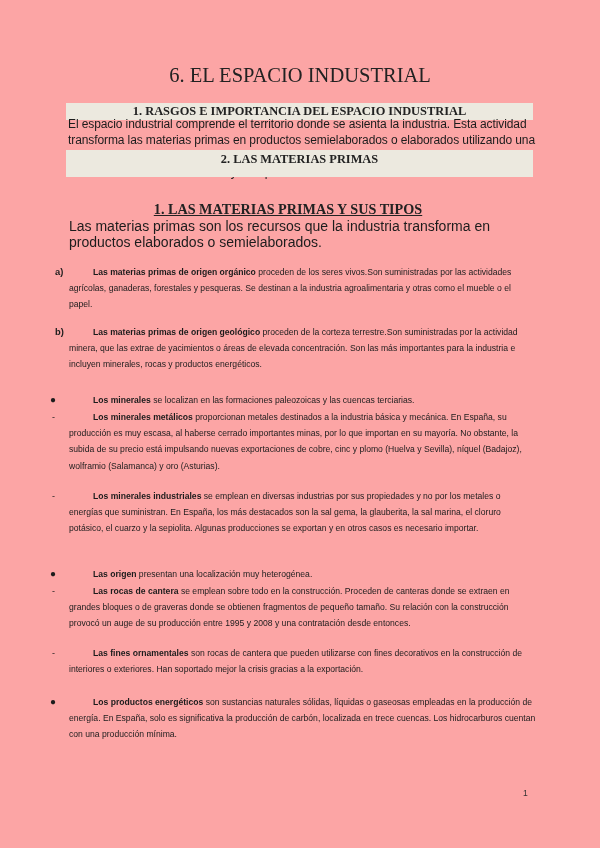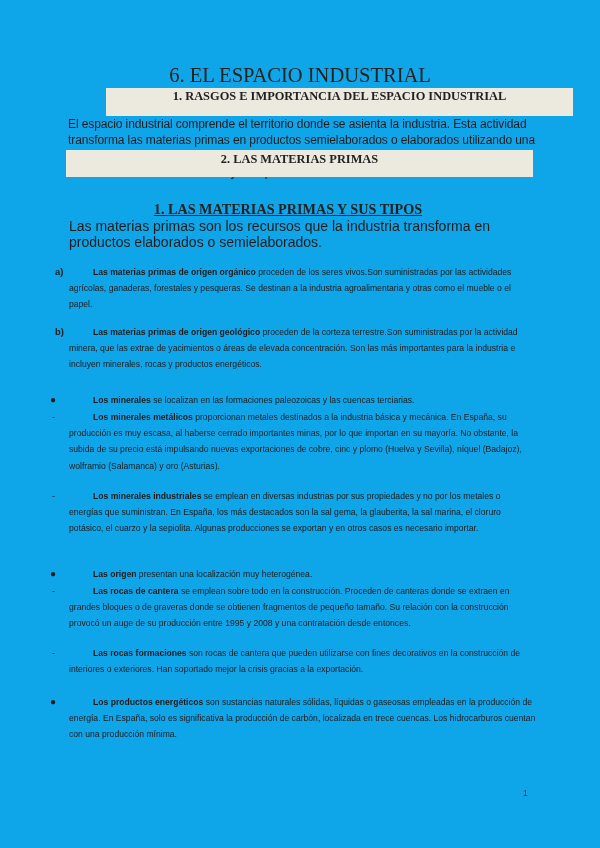--- a/index.html
+++ b/index.html
@@ -1,23 +1,23 @@
 <!DOCTYPE html>
 <html><head>
 <meta charset="utf-8">
 <style>
   html, body { margin: 0; padding: 0; background: #ffffff; }
   body { width: 600px; height: 848px; position: relative; overflow: hidden;
          font-family: "Liberation Sans", "DejaVu Sans", sans-serif; color: #1a1a1a; }
-  .page { position: absolute; left: 0; top: 0; width: 600px; height: 848px; background: #0ea5e9; }
+  .page { position: absolute; left: 0; top: 0; width: 600px; height: 848px; background: #fca5a5; }
   .title { position: absolute; left: 0; width: 600px; top: 64px; text-align: center;
            font-family: "Liberation Serif", "DejaVu Serif", serif; font-size: 20.5px; color: #222; }
   .band { position: absolute; left: 66px; width: 467px; background: #ece9df; text-align: center;
           font-family: "Liberation Serif", "DejaVu Serif", serif; font-weight: bold; font-size: 12.4px; color: #222; }
-  .band1 { top: 88px; height: 28px; line-height: 17px; margin-left: 40px; }
+  .band1 { top: 103px; height: 17px; line-height: 17px; }
   .band2 { top: 150px; height: 27px; line-height: 19px; }
   .subhead { position: absolute; left: 0; width: 576px; top: 201px; text-align: center;
              font-family: "Liberation Serif", "DejaVu Serif", serif; font-weight: bold; font-size: 14.2px;
              text-decoration: underline; color: #222; }
   .para { position: absolute; font-size: 14px; line-height: 16.2px; color: #1c1c1c; }
   .intro { left: 68px; top: 116px; width: 468px; font-size: 12px; line-height: 16px; letter-spacing: -0.1px; }
   .p-def { left: 69px; top: 218px; width: 465px; }
   .list-item { position: absolute; left: 0; width: 600px; }
   .marker { position: absolute; font-size: 9px; line-height: 16.2px; color: #1c1c1c; font-weight: bold; }
   .marker.alpha { left: 55px; font-family: "Liberation Sans", sans-serif; font-size: 9.4px; }
@@ -72,21 +72,21 @@
     <div class="item-text"><b>Las origen</b><span> presentan una localización muy heterogénea.</span></div>
   </div>
 
   <div class="list-item" style="top:583px;">
     <span class="marker dash">-</span>
     <div class="item-text"><b>Las rocas de cantera</b><span> se emplean sobre todo en la construcción. Proceden de canteras donde se extraen en grandes bloques o de graveras donde se obtienen fragmentos de pequeño tamaño. Su relación con la construcción provocó un auge de su producción entre 1995 y 2008 y una contratación desde entonces.</span></div>
   </div>
 
   <div class="list-item" style="top:645px;">
     <span class="marker dash">-</span>
-    <div class="item-text"><b>Las rocas formaciones</b><span> son rocas de cantera que pueden utilizarse con fines decorativos en la construcción de interiores o exteriores. Han soportado mejor la crisis gracias a la exportación.</span></div>
+    <div class="item-text"><b>Las fines ornamentales</b><span> son rocas de cantera que pueden utilizarse con fines decorativos en la construcción de interiores o exteriores. Han soportado mejor la crisis gracias a la exportación.</span></div>
   </div>
 
   <div class="list-item" style="top:694px;">
     <span class="marker dot">●</span>
     <div class="item-text"><b>Los productos energéticos</b><span> son sustancias naturales sólidas, líquidas o gaseosas empleadas en la producción de energía. En España, solo es significativa la producción de carbón, localizada en trece cuencas. Los hidrocarburos cuentan con una producción mínima.</span></div>
   </div>
 
   <div class="pagenum">1</div>
 </div>
 

